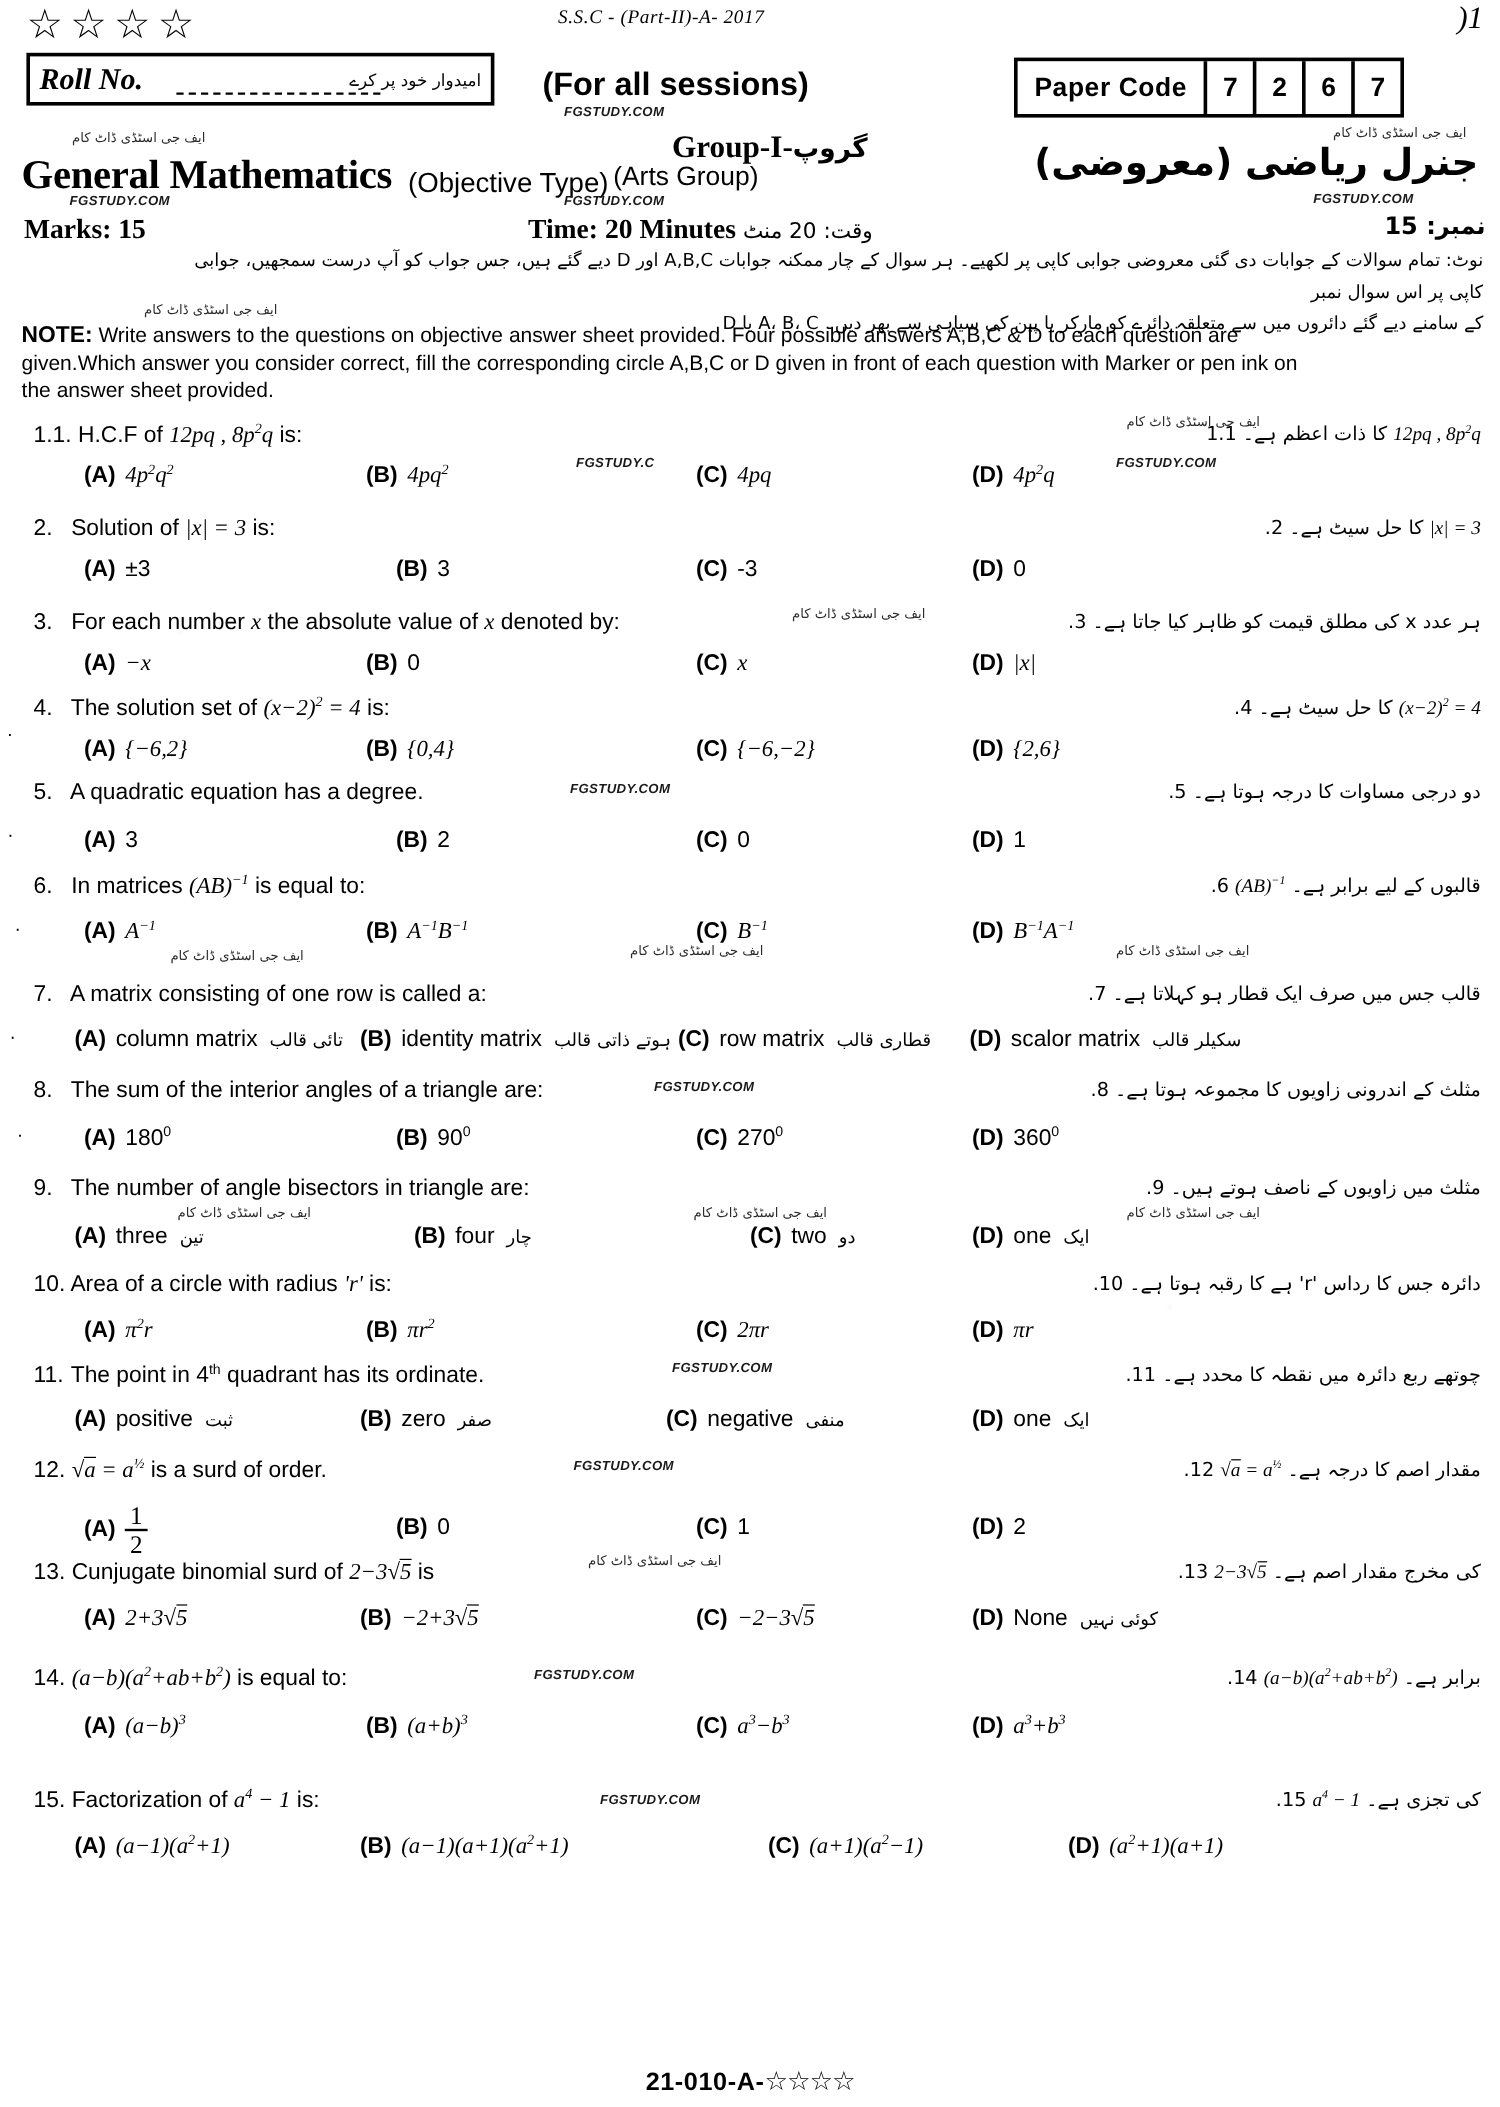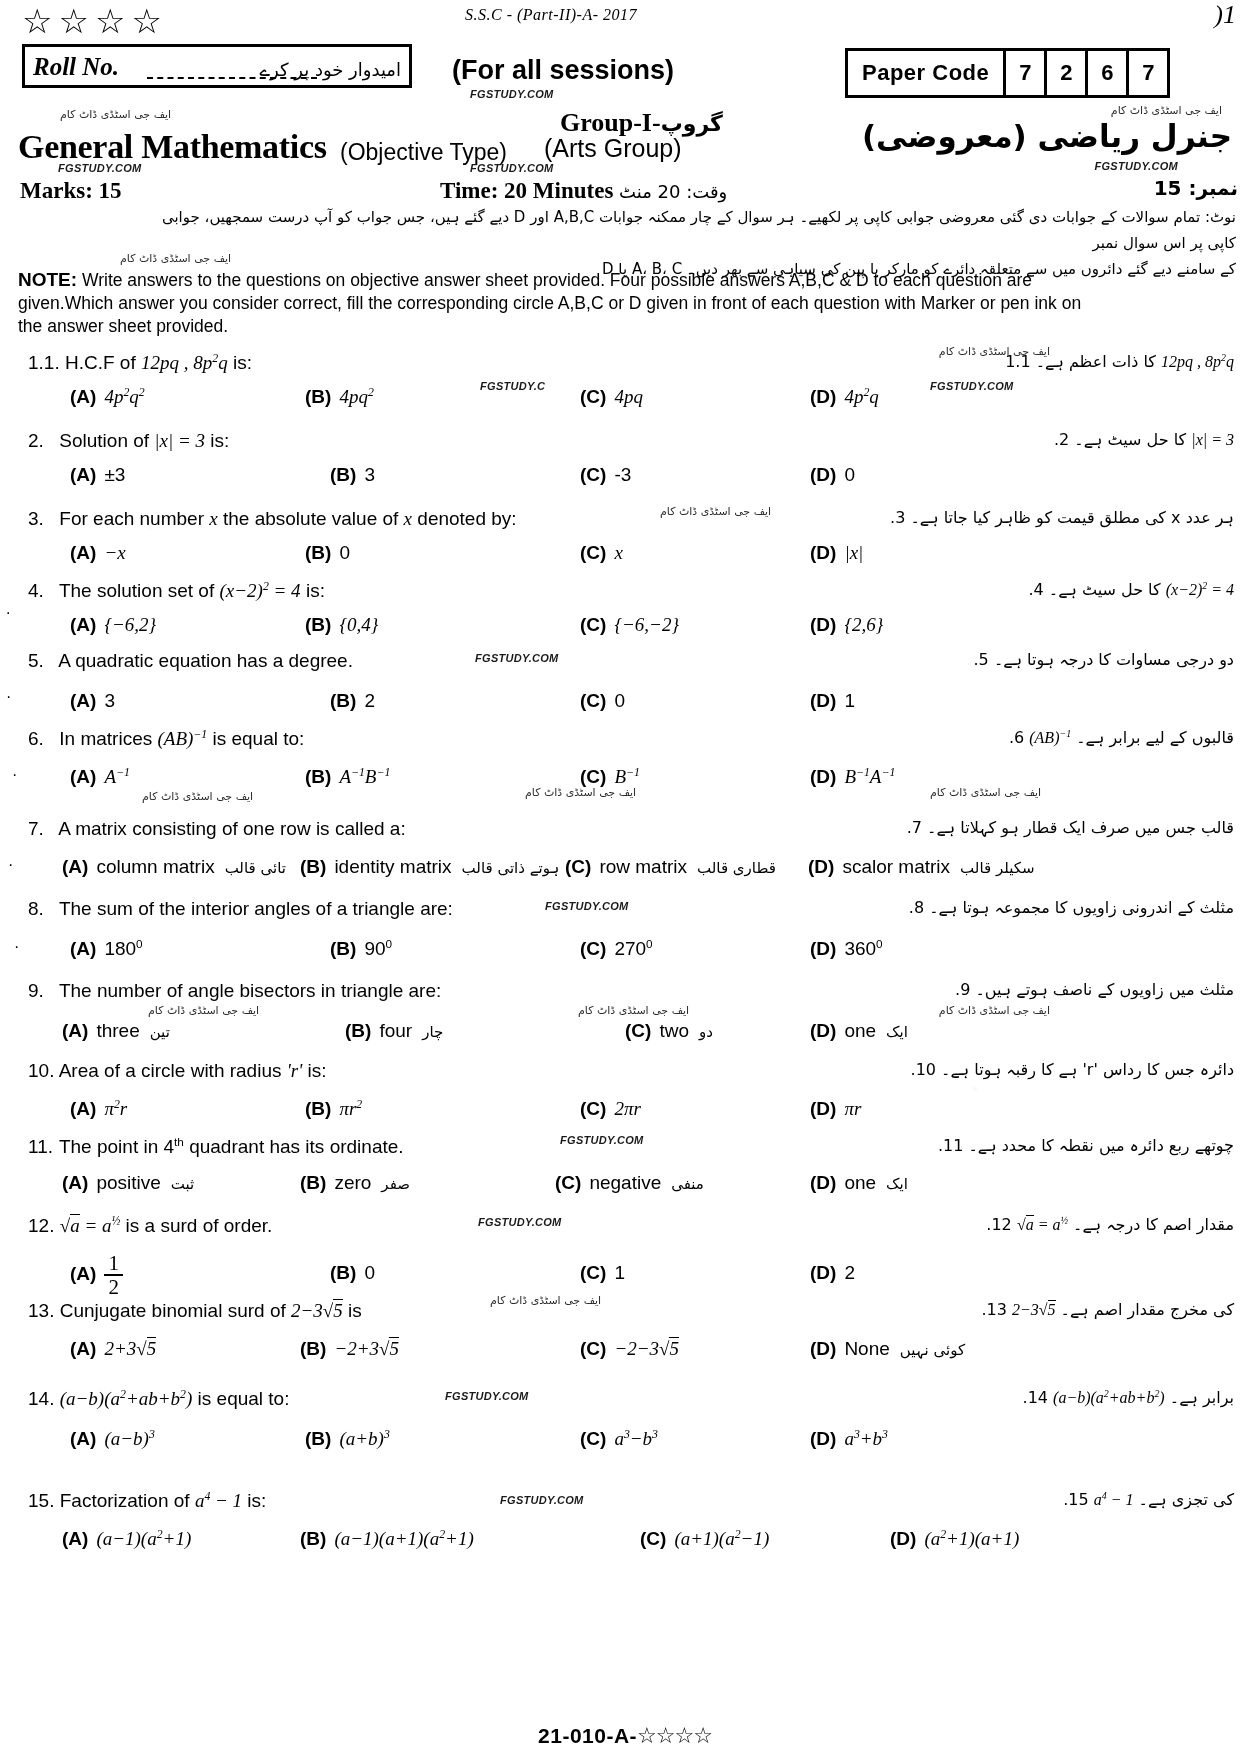--- a/index.html
+++ b/index.html
@@ -75,21 +75,21 @@
     position: absolute;
     left: 122px; top: 30px;
     width: 170px;
     border-bottom: 2px dashed #000;
   }
   .rollbox .ur {
     position: absolute;
     right: 8px; top: 12px;
     font-family: "DejaVu Sans", sans-serif;
     direction: rtl;
-    font-size: 18px;
+    font-size: 14px;
   }
   .sscline {
     position: absolute;
     left: 465px; top: 6px;
     font-family: "Liberation Serif", serif;
     font-style: italic;
     font-size: 16px;
     letter-spacing: .5px;
   }
   .mark-tr {
@@ -149,22 +149,22 @@
     font-size: 34px;
     letter-spacing: -.3px;
   }
   .objtype {
     position: absolute;
     left: 340px; top: 139px;
     font-size: 23px;
   }
   .artsgroup {
     position: absolute;
-    left: 544px; top: 134px;
-    font-size: 25px;
+    left: 511px; top: 134px;
+    font-size: 22px;
   }
   .urdutitle {
     position: absolute;
     right: 18px; top: 118px;
     font-family: "DejaVu Sans", sans-serif;
     direction: rtl;
     font-size: 31px;
     font-weight: bold;
   }
   .marks {

